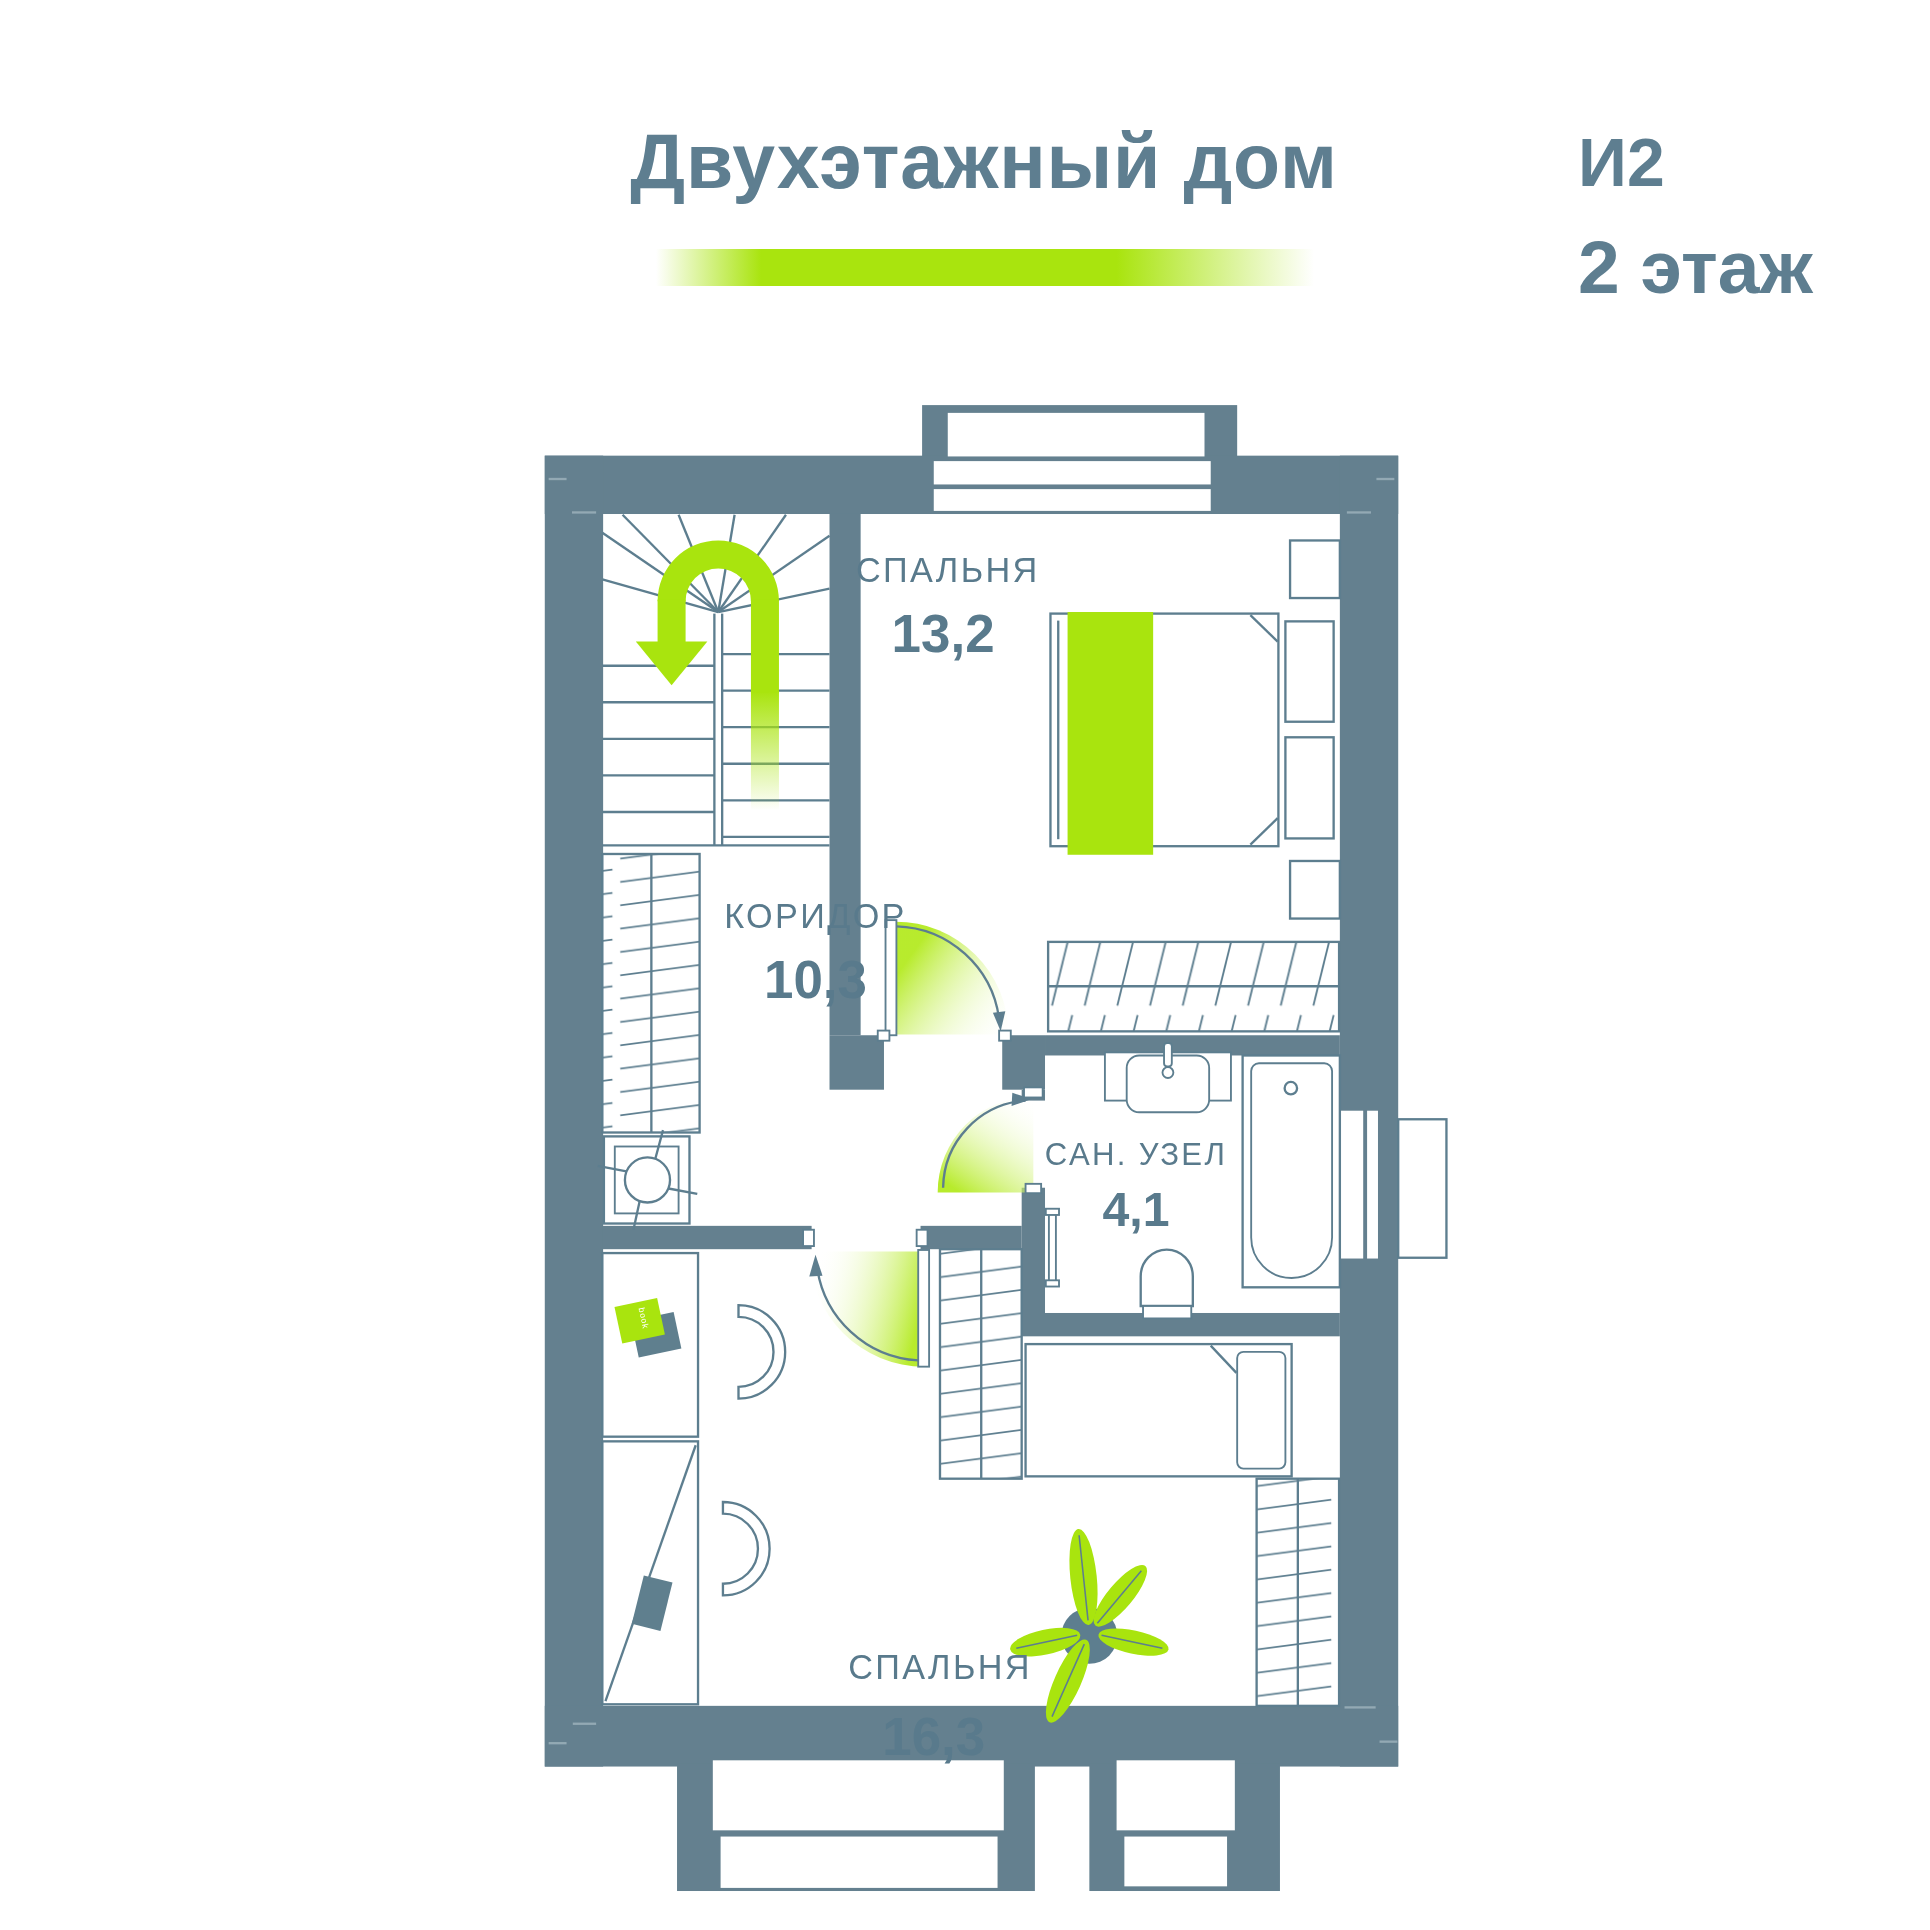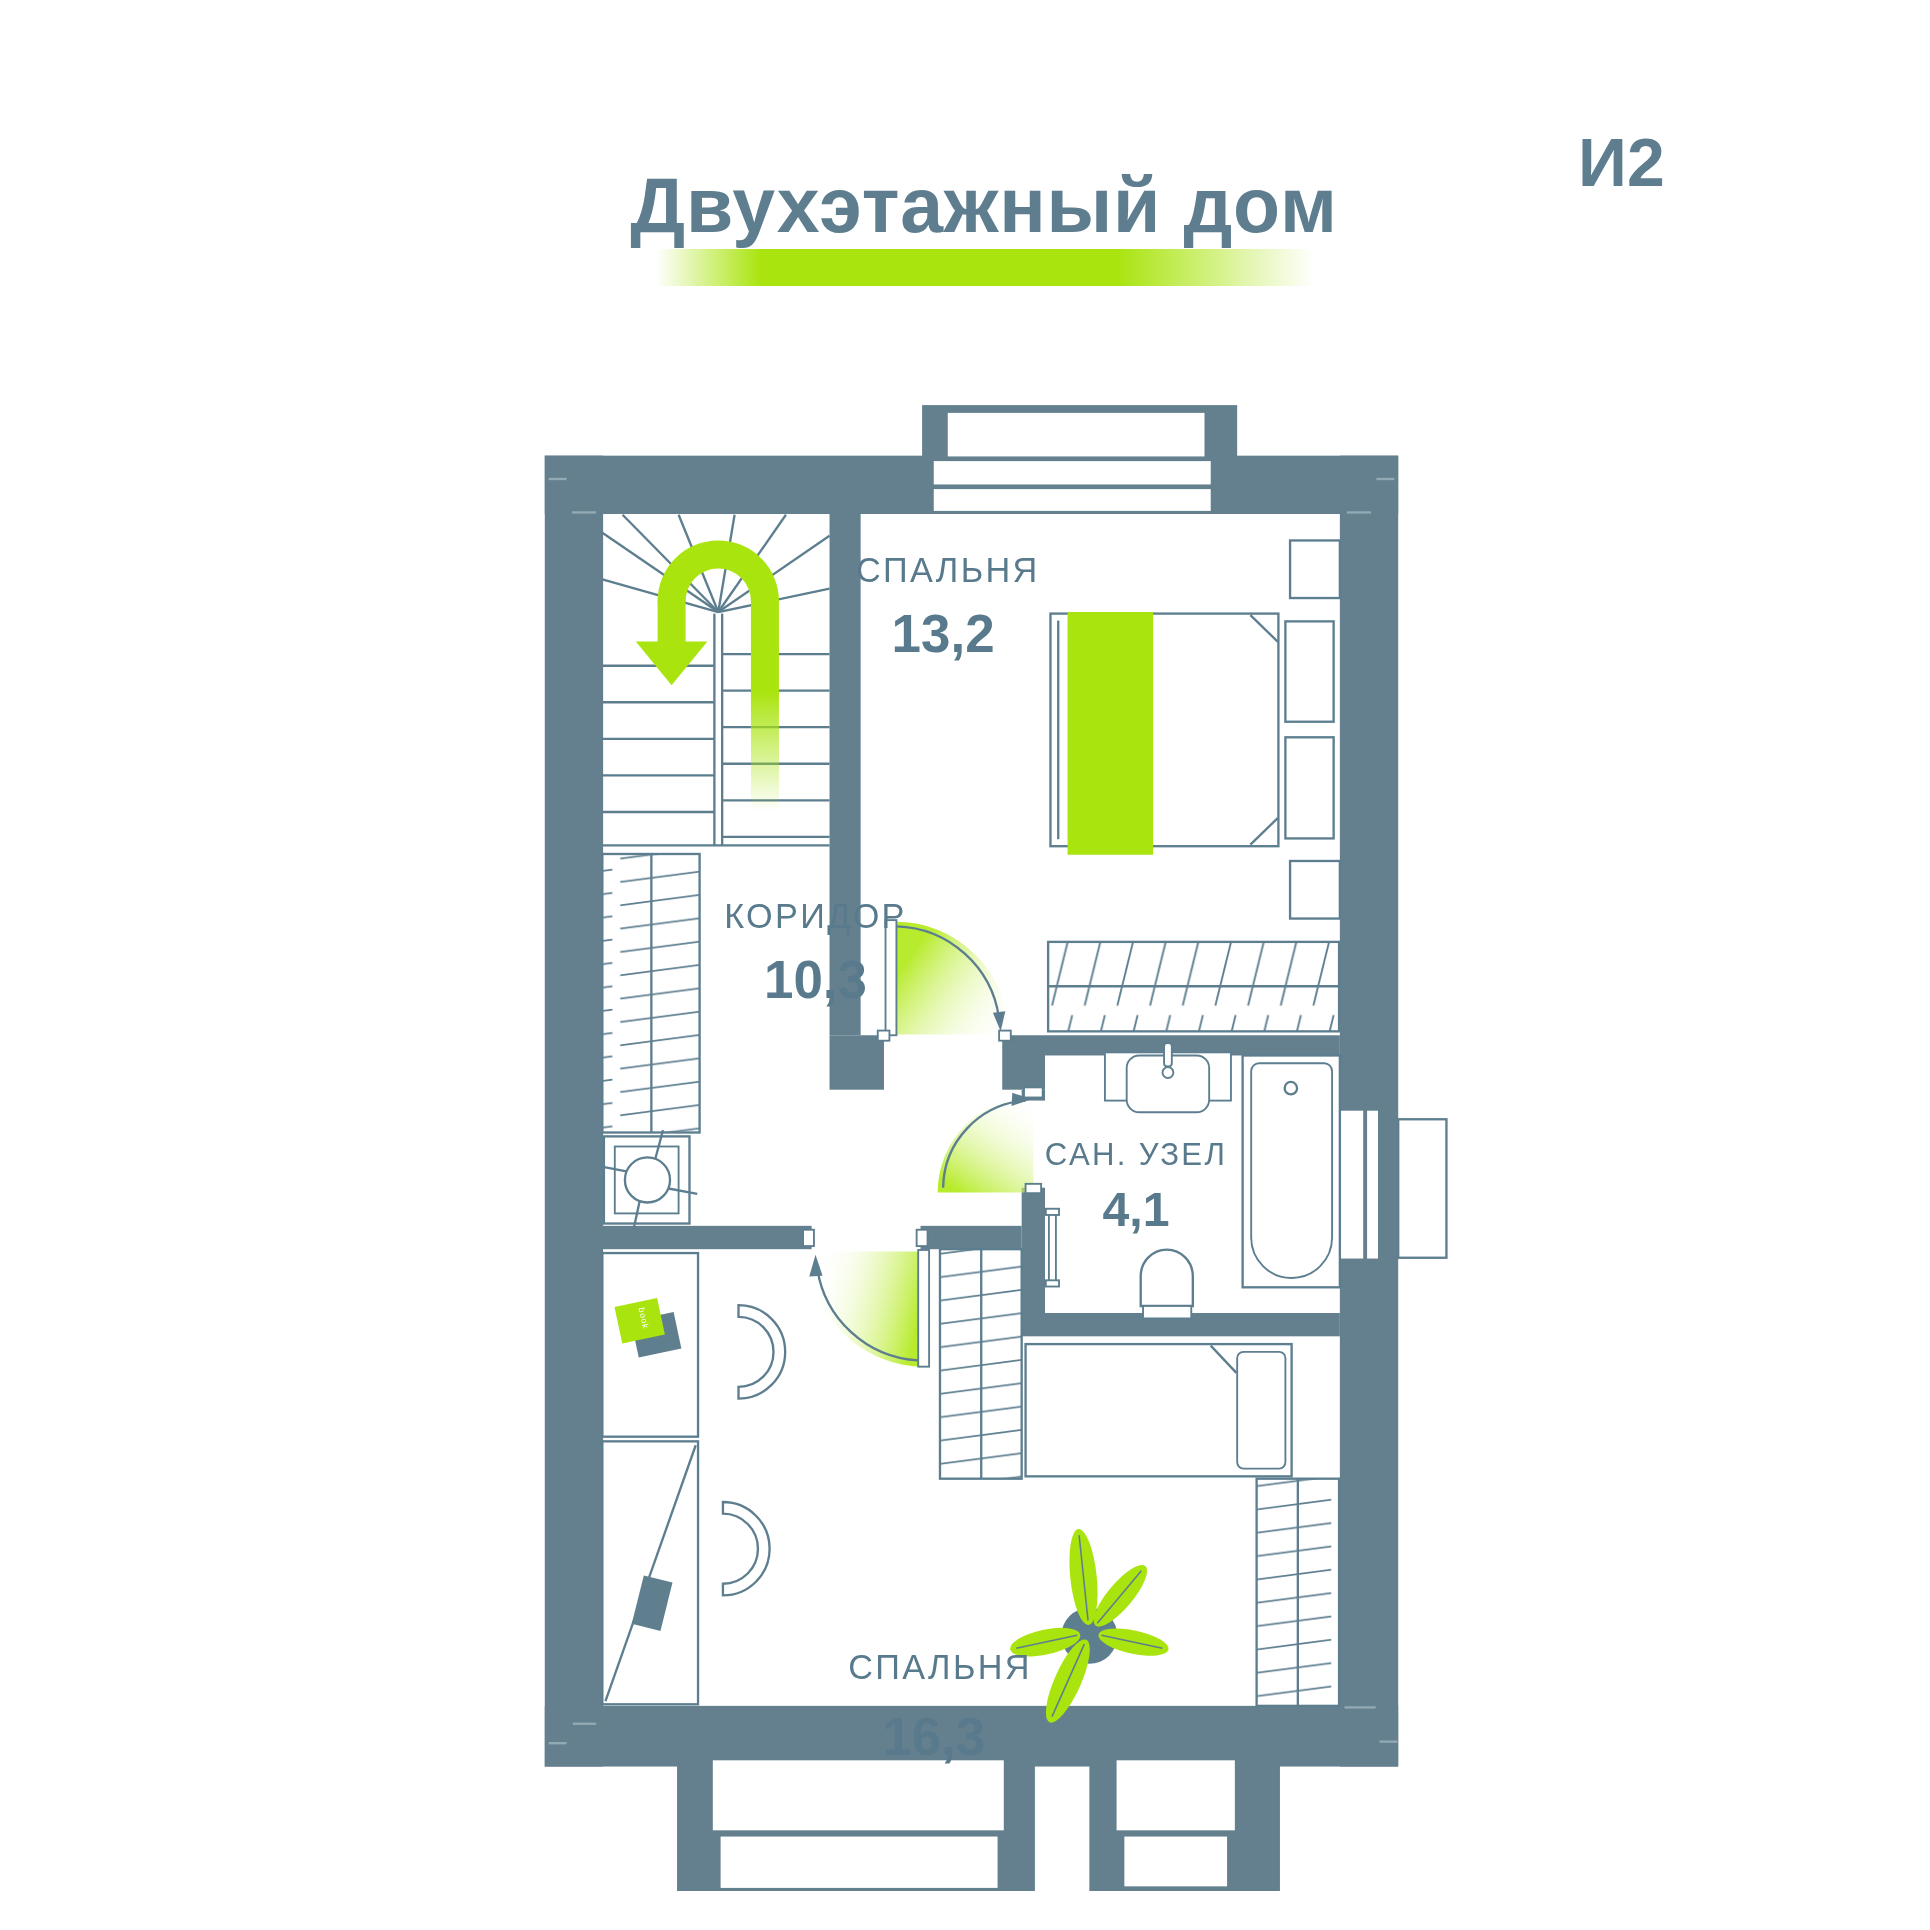--- a/index.html
+++ b/index.html
@@ -1,19 +1,19 @@
 <!DOCTYPE html>
 <html style="font-size:12.5px"><head>
 <meta charset="utf-8">
 <style>
   html,body{margin:0;padding:0;background:#ffffff;}
   .canvas{position:relative;width:1931px;height:1931px;background:#ffffff;overflow:hidden;
           font-family:"Liberation Sans","DejaVu Sans",sans-serif;}
   .title{position:absolute;left:630px;top:117px;width:708px;text-align:center;
-         font-size:77px;font-weight:700;color:#5e7e90;letter-spacing:0.8px;margin-top:44px;}
+         font-size:77px;font-weight:700;color:#5e7e90;letter-spacing:0.8px;}
   .title-bar{position:absolute;left:656px;top:249px;width:658px;height:37px;
          background:linear-gradient(90deg,rgba(169,228,14,0) 0%,#a9e40e 16%,#a9e40e 70%,rgba(169,228,14,0) 100%);}
   .code{position:absolute;left:1578px;top:123px;font-size:68px;font-weight:700;color:#5e7e90;}
   .floor{position:absolute;left:1578px;top:224px;font-size:75px;font-weight:700;color:#5e7e90;}
   svg{position:absolute;left:537px;top:401px;}
   svg text{font-family:"Liberation Sans","DejaVu Sans",sans-serif;}
   .wall{fill:#64808F;}
   .cut{fill:#ffffff;}
   .ln{stroke:#5d7e8f;stroke-width:3;fill:none;}
   .fw{fill:#ffffff;stroke:#5d7e8f;stroke-width:3;}
@@ -26,20 +26,21 @@
   .booktxt{fill:#ffffff;font-size:11px;letter-spacing:1px;}
 </style>
 </head>
 <body>
 
 <div class="canvas">
 
   <div class="title">Двухэтажный дом</div>
   <div class="title-bar"></div>
   <div class="code">И2</div>
+  <div class="floor">2 этаж</div>
 
   <svg width="918" height="1498" viewBox="690 515 1180 1925">
     <defs>
       <linearGradient id="fadeGreen" gradientUnits="userSpaceOnUse" x1="0" y1="888" x2="0" y2="1042">
         <stop offset="0" stop-color="#A9E40E"></stop>
           <stop offset="1" stop-color="#A9E40E" stop-opacity="0"></stop>
       </linearGradient>
       <linearGradient id="g13" gradientUnits="userSpaceOnUse" x1="1165" y1="1235" x2="1300" y2="1332">
         <stop offset="0" stop-color="#b4ea22" stop-opacity="0.95"></stop>
           <stop offset="1" stop-color="#ffffff" stop-opacity="0"></stop>

